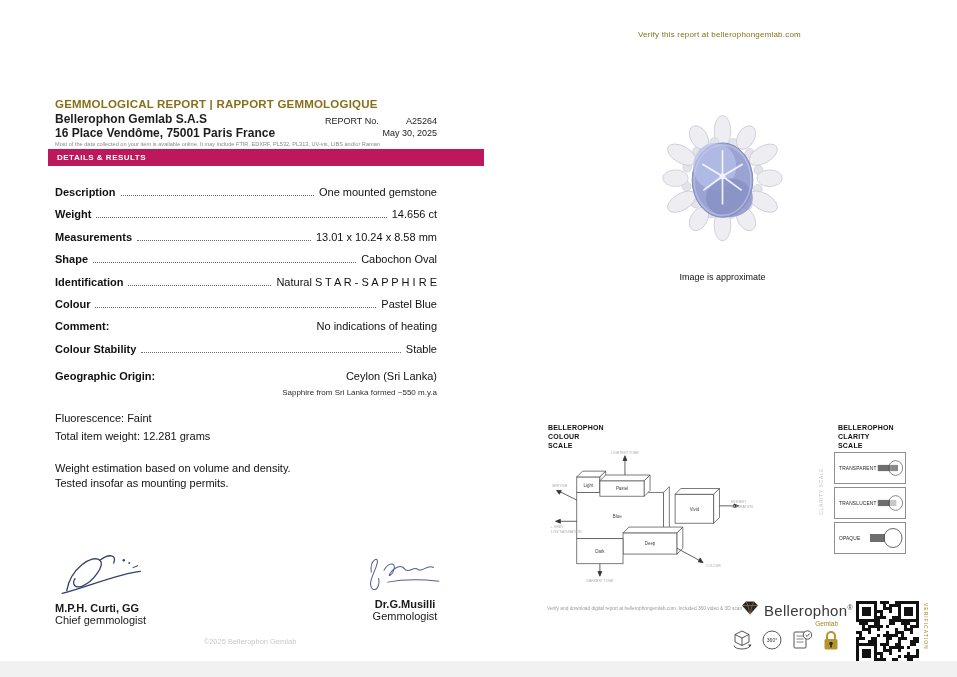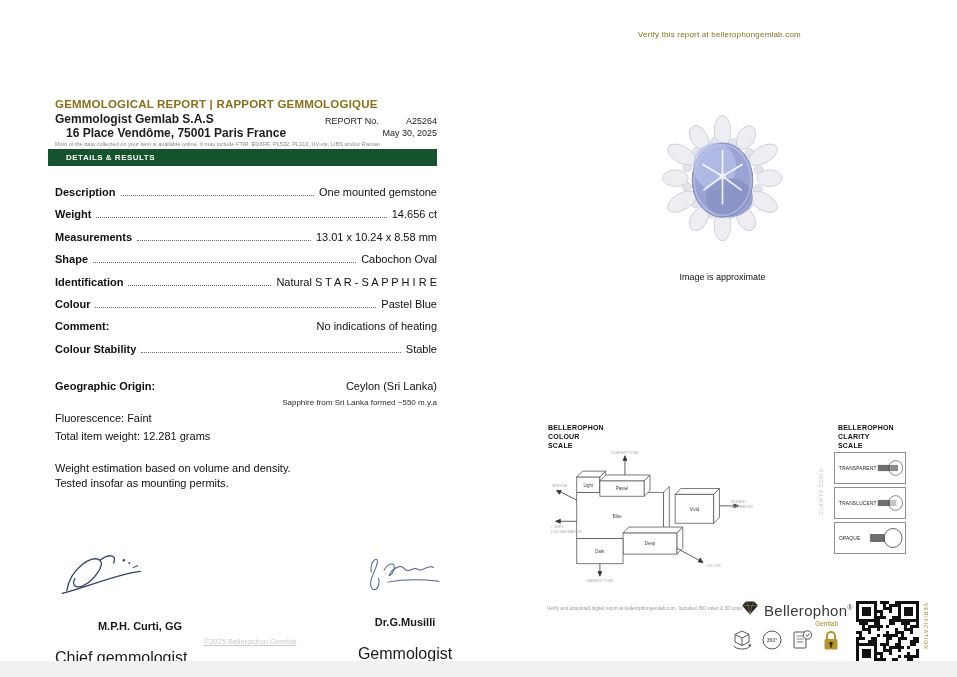--- a/index.html
+++ b/index.html
@@ -6,50 +6,50 @@
   #page{position:relative;width:957px;height:677px;background:#ffffff;overflow:hidden;
         font-family:"Liberation Sans","DejaVu Sans",sans-serif;color:#111;}
   .abs{position:absolute;}
 
   
   .verify-top{left:638px;top:30px;font-size:8px;color:#8a6f1a;letter-spacing:.2px;}
 
   
   .hdr-title{left:55px;top:98px;font-size:11.5px;font-weight:bold;color:#8a6f1a;letter-spacing:.2px;}
   .hdr-company{left:55px;top:112px;font-size:12px;font-weight:bold;color:#1d1d1d;}
-  .hdr-address{left:55px;top:126px;font-size:12px;font-weight:bold;color:#1d1d1d;margin-left:11px;}
+  .hdr-address{left:55px;top:126px;font-size:12px;font-weight:bold;color:#1d1d1d;}
   .report-meta{left:325px;top:116px;width:112px;font-size:9px;color:#222;}
   .report-meta .l1{display:flex;justify-content:space-between;}
   .report-meta .l2{text-align:right;margin-top:2px;}
   .data-note{left:55px;top:141px;font-size:5.6px;color:#8a8a8a;}
-  .section-bar{left:48px;top:149px;width:389px;height:17px;background:#14532d;
-               color:#ffffff;font-size:8px;font-weight:bold;line-height:17px;padding-left:18px;
+  .section-bar{left:48px;top:149px;width:436px;height:17px;background:#be185d;
+               color:#ffffff;font-size:8px;font-weight:bold;line-height:17px;padding-left:9px;
                letter-spacing:.5px;box-sizing:border-box;}
 
   
   .details{left:55px;top:186px;width:382px;font-size:11px;color:#111;}
   .row{display:flex;align-items:flex-end;line-height:13px;margin-bottom:9.4px;}
   .row .lbl{white-space:nowrap;font-weight:bold;}
   .row .dots{flex:1;border-bottom:1.5px dotted #6a6a6a;margin:0 5px 3px 5px;min-width:10px;}
   .row .spacer{flex:1;}
   .row .val{white-space:nowrap;text-align:right;}
-  .row.gap{margin-top:24px;gap:36px;}
+  .row.gap{margin-top:14px;gap:36px;}
   .origin-note{text-align:right;font-size:8px;color:#2c2c2c;margin-top:-4px;margin-bottom:6px;}
 
   .fluor{left:55px;top:409px;font-size:11px;color:#111;line-height:18px;}
   .fluor .grp2{margin-top:16px;line-height:15px;}
 
   
   .sig-left{left:55px;top:552px;width:170px;}
   .sig-right{left:340px;top:552px;width:130px;text-align:center;}
-  .sig-name{font-size:11px;font-weight:bold;color:#1a1a1a;margin-top:18px;text-align:center;}
-  .sig-title{font-size:16px;color:#1a1a1a;margin-top:17px;}
+  .sig-name{font-size:11px;font-weight:bold;color:#1a1a1a;margin-top:0;}
+  .sig-title{font-size:11px;color:#1a1a1a;margin-top:0;}
 
   .footer{left:55px;top:637px;width:390px;text-align:center;font-size:7.5px;
-          color:#c9c9c9;line-height:1.4;text-decoration:underline;}
+          color:#c9c9c9;line-height:1.4;}
 
   
   .gem-fig{left:652px;top:112px;}
   .gem-caption{left:650px;top:272px;width:145px;text-align:center;font-size:9px;color:#111;}
 
   
   .cs-head{left:548px;top:424px;font-size:7px;font-weight:bold;line-height:1.25;color:#111;letter-spacing:.2px;}
   .cs-diagram{left:546px;top:448px;}
 
   
@@ -75,21 +75,21 @@
   .bottom-strip{left:0;top:661px;width:957px;height:16px;background:#f1f1f1;}
 </style>
 </head>
 <body>
 
 <div id="page">
 
   <div class="abs verify-top">Verify this report at bellerophongemlab.com</div>
 
   <div class="abs hdr-title">GEMMOLOGICAL REPORT | RAPPORT GEMMOLOGIQUE</div>
-  <div class="abs hdr-company">Gemmologist Gemlab S.A.S</div>
+  <div class="abs hdr-company">Bellerophon Gemlab S.A.S</div>
   <div class="abs hdr-address">16 Place Vendôme, 75001 Paris France</div>
   <div class="abs report-meta">
     <div class="l1">
       <span>REPORT No.</span>
       <span>A25264</span>
     </div>
     <div class="l2">May 30, 2025</div>
   </div>
   <div class="abs data-note">Most of the data collected on your item is available online. It may include FTIR, EDXRF, PL532, PL313, UV-vis, LIBS and/or Raman</div>
   <div class="abs section-bar">DETAILS &amp; RESULTS</div>

